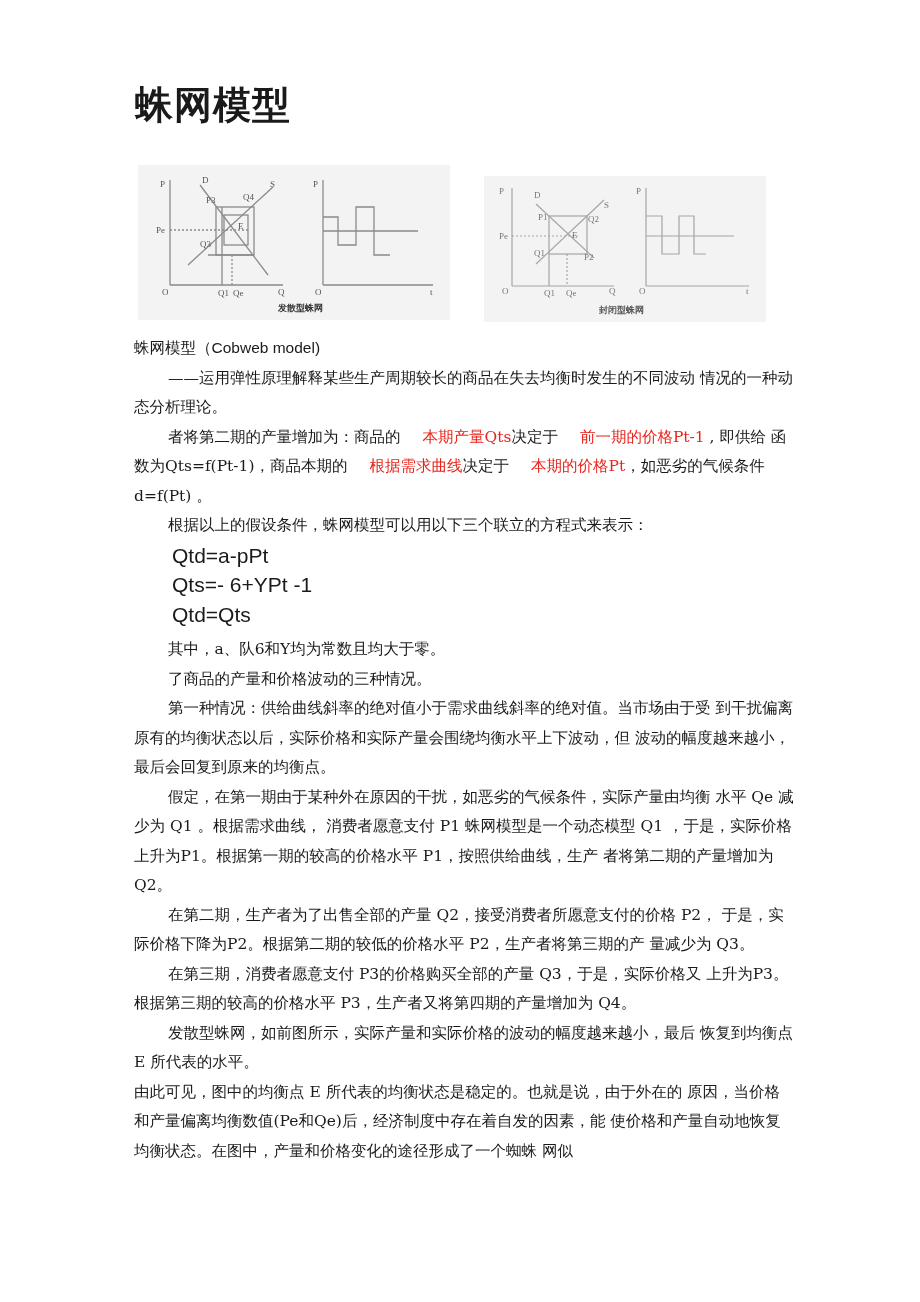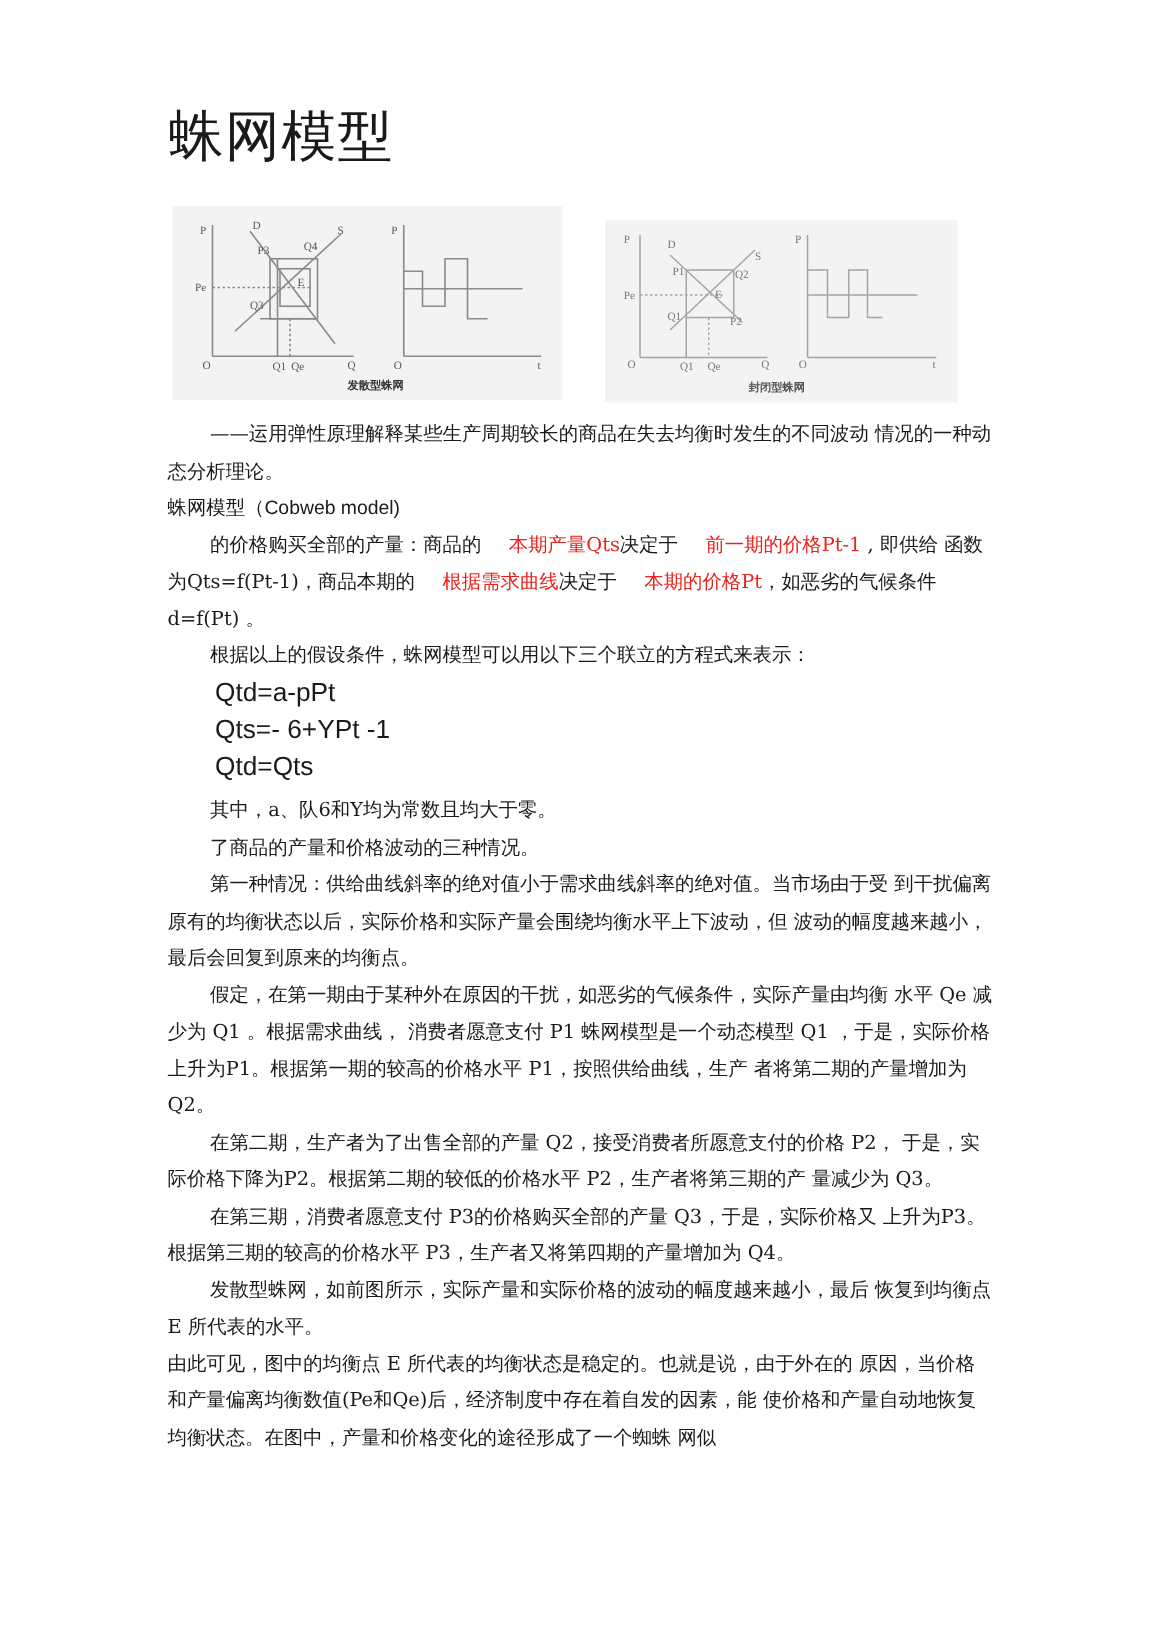--- a/index.html
+++ b/index.html
@@ -1,18 +1,18 @@
 <!DOCTYPE html>
 <html><head>
 <meta charset="utf-8">
 <style>
   html, body { margin: 0; padding: 0; background: #ffffff; }
   body { width: 920px; height: 1302px; position: relative; overflow: hidden;
          font-family: "DejaVu Serif", "Liberation Serif", serif; color: #1a1a1a; }
-  .title { position: absolute; left: 135px; top: 80px; font-size: 44px; font-weight: normal;
+  .title { position: absolute; left: 135px; top: 80px; font-size: 38px; font-weight: bold;
            font-family: "DejaVu Sans", "Liberation Sans", sans-serif; letter-spacing: 1px; margin: 0; }
   .figure { position: absolute; background: #f3f3f3; }
   .fig1 { left: 138px; top: 165px; width: 312px; height: 155px; }
   .fig2 { left: 484px; top: 176px; width: 282px; height: 146px; }
   .figure svg { width: 100%; height: 100%; display: block; }
   .caption { font-family: "DejaVu Sans", sans-serif; }
   .body-text { position: absolute; left: 134px; width: 660px; font-size: 15.5px; line-height: 29.5px; }
   .para { margin: 0; }
   .indent { text-indent: 34px; }
   .latin { font-family: "Liberation Sans", sans-serif; }
@@ -100,26 +100,26 @@
       <text x="100" y="84">P2</text>
       <text x="152" y="18">P</text>
       <text x="262" y="118">t</text>
       <text x="155" y="118">O</text>
     </g>
     <text class="caption" x="115" y="137" font-size="9" font-weight="bold" fill="#555">封闭型蛛网</text>
   </svg>
 </div>
 
 <div class="body-text" style="top: 333px;">
-  <p class="para indent">——运用弹性原理解释某些生产周期较长的商品在失去均衡时发生的不同波动 情况的一种动态分析理论。</p>
   <p class="para">
     <span>蛛网模型（</span><span class="latin">Cobweb model)</span>
   </p>
+  <p class="para indent">——运用弹性原理解释某些生产周期较长的商品在失去均衡时发生的不同波动 情况的一种动态分析理论。</p>
   <p class="para indent">
-    <span>的价格购买全部的产量：商品的</span><span class="red">本期产量Qts</span><span>决定于</span><span class="red">前一期的价格Pt-1</span><span> , 即供给 函数为Qts=f(Pt-1)，商品本期的</span><span class="red">根据需求曲线</span><span>决定于</span><span class="red">本期的价格Pt</span><span>，如恶劣的气候条件 d=f(Pt) 。</span>
+    <span>者将第二期的产量增加为：商品的</span><span class="red">本期产量Qts</span><span>决定于</span><span class="red">前一期的价格Pt-1</span><span> , 即供给 函数为Qts=f(Pt-1)，商品本期的</span><span class="red">根据需求曲线</span><span>决定于</span><span class="red">本期的价格Pt</span><span>，如恶劣的气候条件 d=f(Pt) 。</span>
   </p>
   <p class="para indent">根据以上的假设条件，蛛网模型可以用以下三个联立的方程式来表示：</p>
   <p class="eq">Qtd=a-pPt</p>
   <p class="eq">Qts=- 6+YPt -1</p>
   <p class="eq">Qtd=Qts</p>
   <p class="para indent" style="margin-top: 6px;">其中，a、队6和Y均为常数且均大于零。</p>
   <p class="para indent">了商品的产量和价格波动的三种情况。</p>
   <p class="para indent">第一种情况：供给曲线斜率的绝对值小于需求曲线斜率的绝对值。当市场由于受  到干扰偏离原有的均衡状态以后，实际价格和实际产量会围绕均衡水平上下波动，但  波动的幅度越来越小，最后会回复到原来的均衡点。</p>
   <p class="para indent">假定，在第一期由于某种外在原因的干扰，如恶劣的气候条件，实际产量由均衡  水平  Qe 减少为  Q1 。根据需求曲线，  消费者愿意支付  P1 蛛网模型是一个动态模型  Q1 ，于是，实际价格上升为P1。根据第一期的较高的价格水平  P1，按照供给曲线，生产  者将第二期的产量增加为  Q2。</p>
   <p class="para indent">在第二期，生产者为了出售全部的产量  Q2，接受消费者所愿意支付的价格  P2，  于是，实际价格下降为P2。根据第二期的较低的价格水平  P2，生产者将第三期的产  量减少为  Q3。</p>

